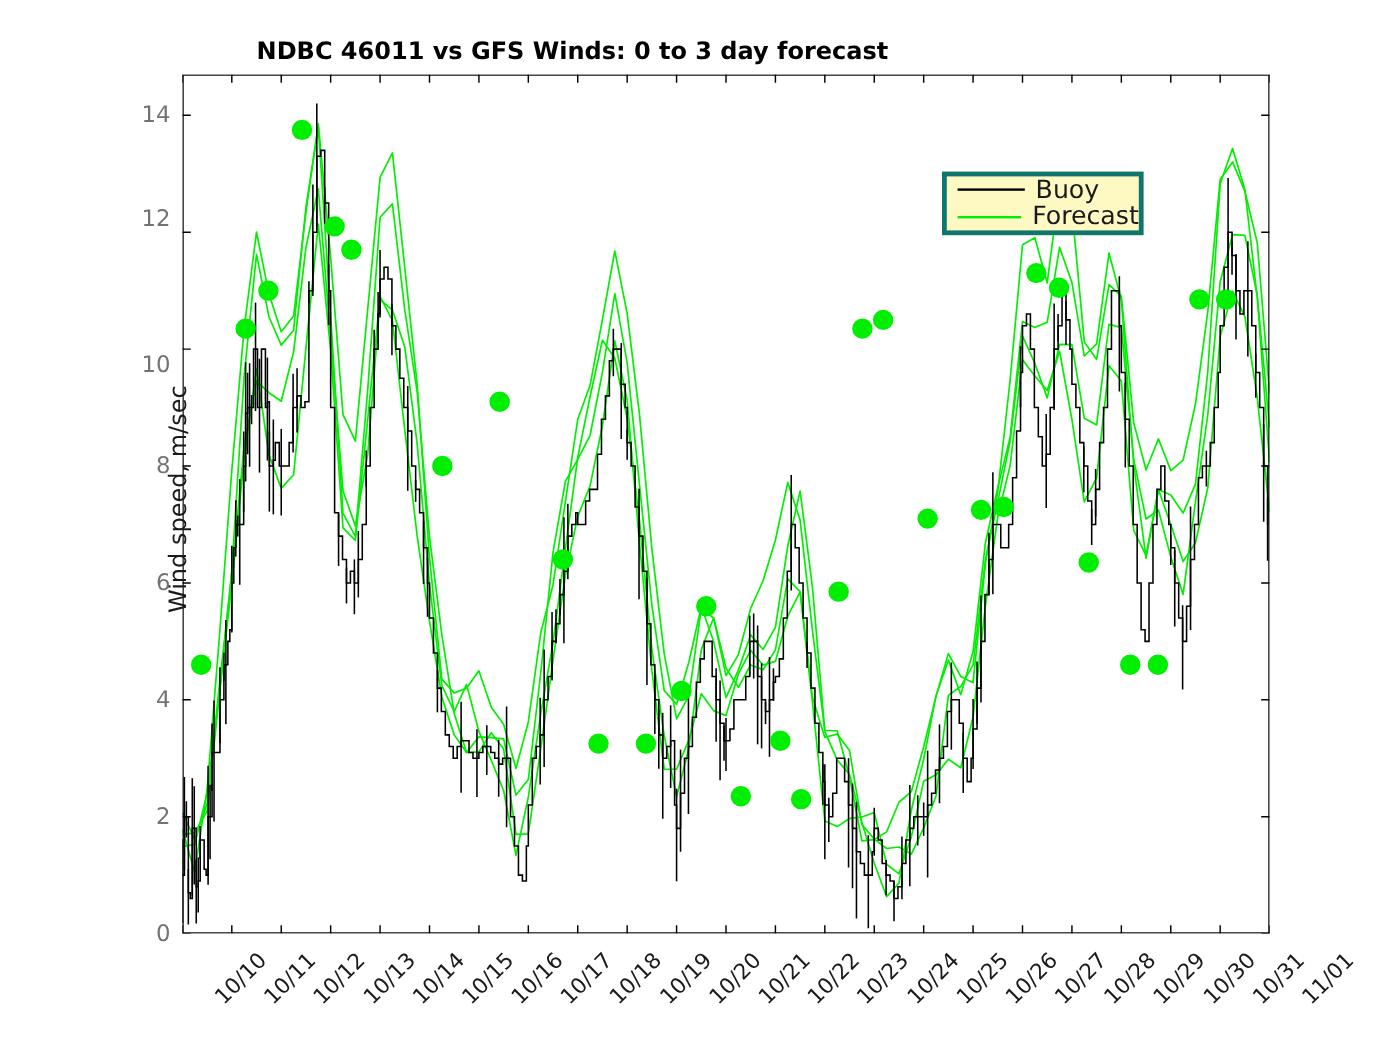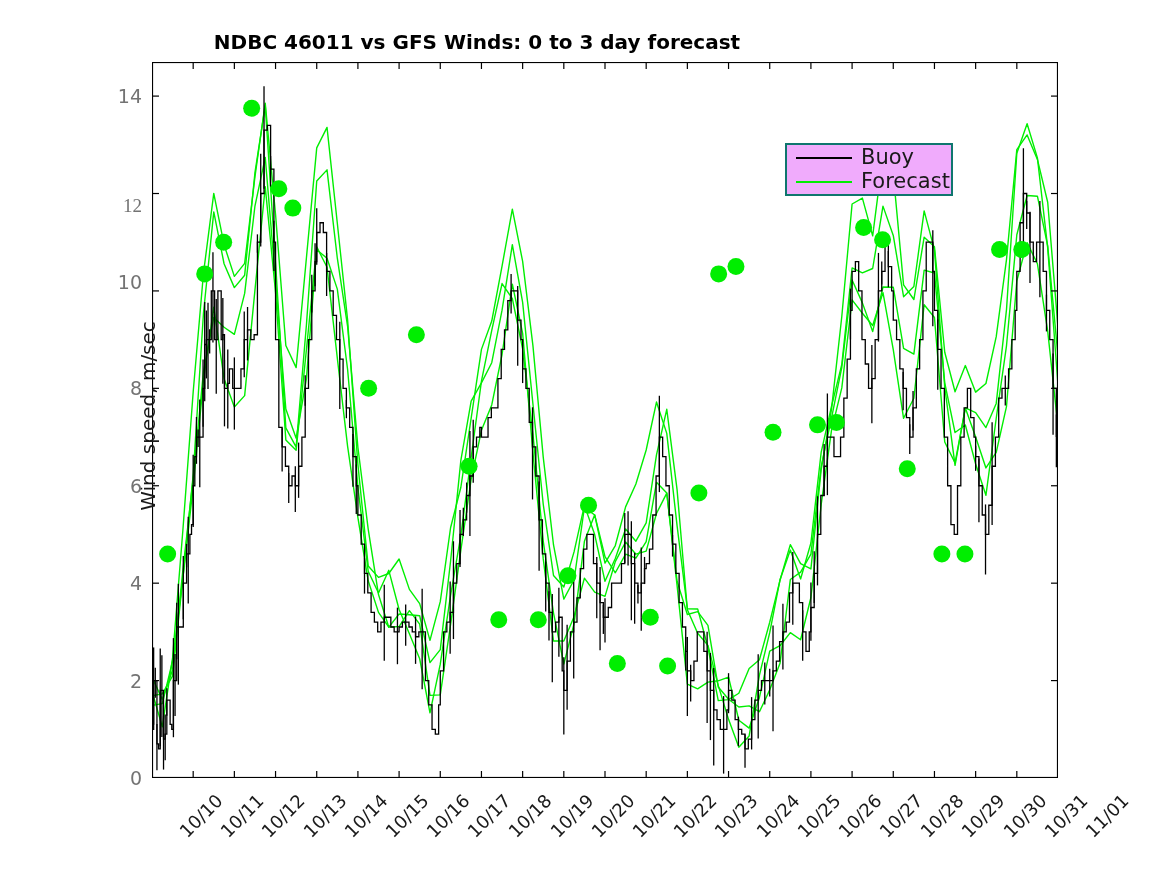--- a/index.html
+++ b/index.html
@@ -23,21 +23,21 @@
     transform:translateY(-50%);
   }
   .xtick-label{
     position:absolute;top:0;left:0;
     font-size:18px;color:#1a1a1a;font-family:"DejaVu Sans",sans-serif;
     transform-origin:right top;transform:rotate(-45deg);
     white-space:nowrap;text-align:right;
   }
   #legend{
     position:absolute;left:633px;top:81px;width:168px;height:53px;
-    background:#f0abfc;border:2px solid #0f766e;box-sizing:border-box;
+    background:#fef9c3;border:4px solid #0f766e;box-sizing:border-box;
     display:flex;flex-direction:column;justify-content:center;
   }
   .legend-row{display:flex;align-items:center;height:24px;padding-left:9px;}
   .legend-swatch{width:56px;height:0;border-top-width:2px;border-top-style:solid;margin-right:9px;}
   .legend-text{font-size:21px;color:#1a1a1a;font-family:"DejaVu Sans",sans-serif;line-height:21px;}
 </style>
 </head>
 <body>
 
 <div id="figure">
@@ -287,22 +287,22 @@
         </g>
     </svg>
 
     <div id="ylabel">Wind speed, m/sec</div>
     <div id="ytick-labels">
         <div class="ytick-label" style="top: 716px; left: -54px;">0</div>
         <div class="ytick-label" style="top: 618.585px; left: -54px;">2</div>
         <div class="ytick-label" style="top: 521.17px; left: -54px;">4</div>
         <div class="ytick-label" style="top: 423.755px; left: -54px;">6</div>
         <div class="ytick-label" style="top: 326.34px; left: -54px;">8</div>
-        <div class="ytick-label" style="top: 220px; left: -54px;">10</div>
-        <div class="ytick-label" style="top: 144px; left: -54px; font-family: Liberation Serif, serif;">12</div>
+        <div class="ytick-label" style="top: 242px; left: -54px;">10</div>
+        <div class="ytick-label" style="top: 120px; left: -54px;">12</div>
         <div class="ytick-label" style="top: 34.0952px; left: -54px;">14</div>
       </div>
     <div id="xtick-labels">
         <div class="xtick-label" style="left: 8px; top: 728px;">10/10</div>
         <div class="xtick-label" style="left: 49.1818px; top: 728px;">10/11</div>
         <div class="xtick-label" style="left: 90.3636px; top: 728px;">10/12</div>
         <div class="xtick-label" style="left: 131.545px; top: 728px;">10/13</div>
         <div class="xtick-label" style="left: 172.727px; top: 728px;">10/14</div>
         <div class="xtick-label" style="left: 213.909px; top: 728px;">10/15</div>
         <div class="xtick-label" style="left: 255.091px; top: 728px;">10/16</div>

